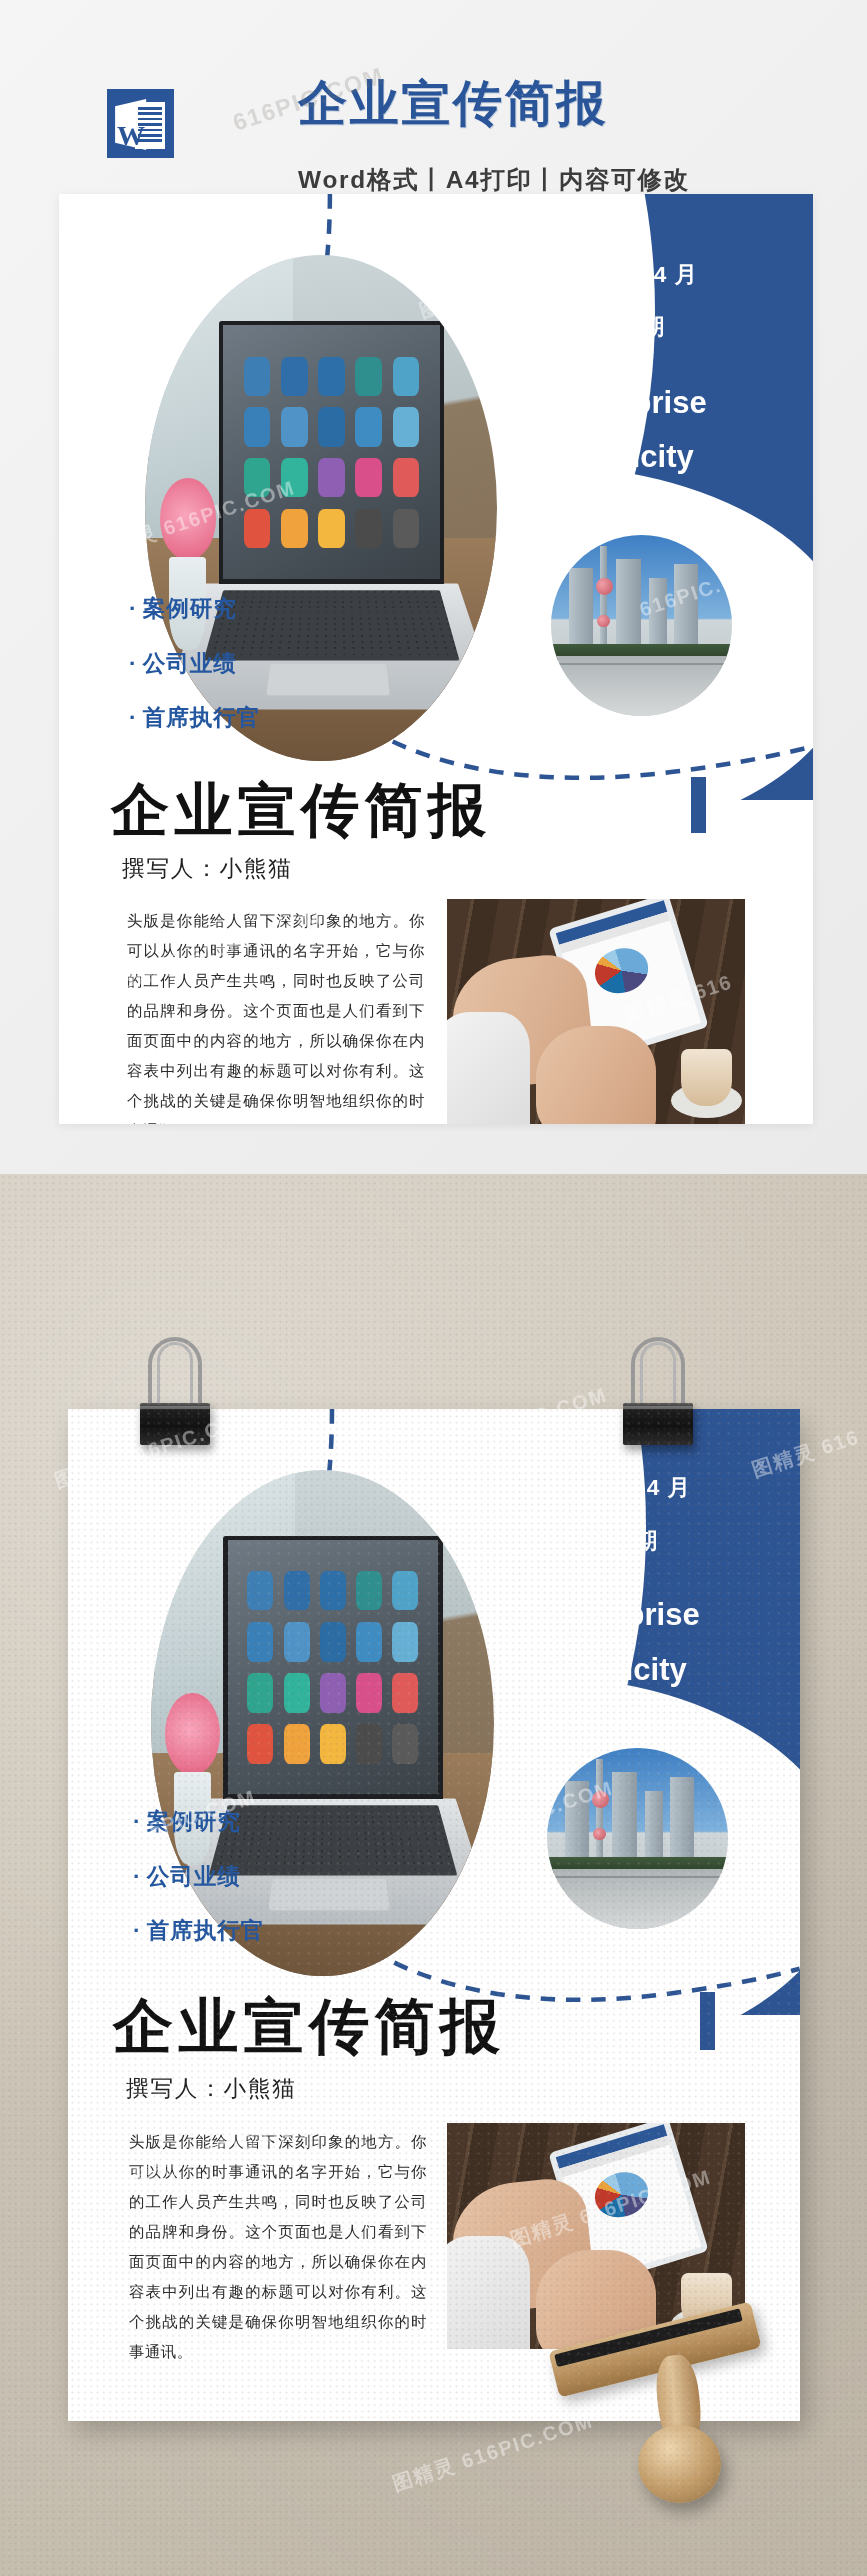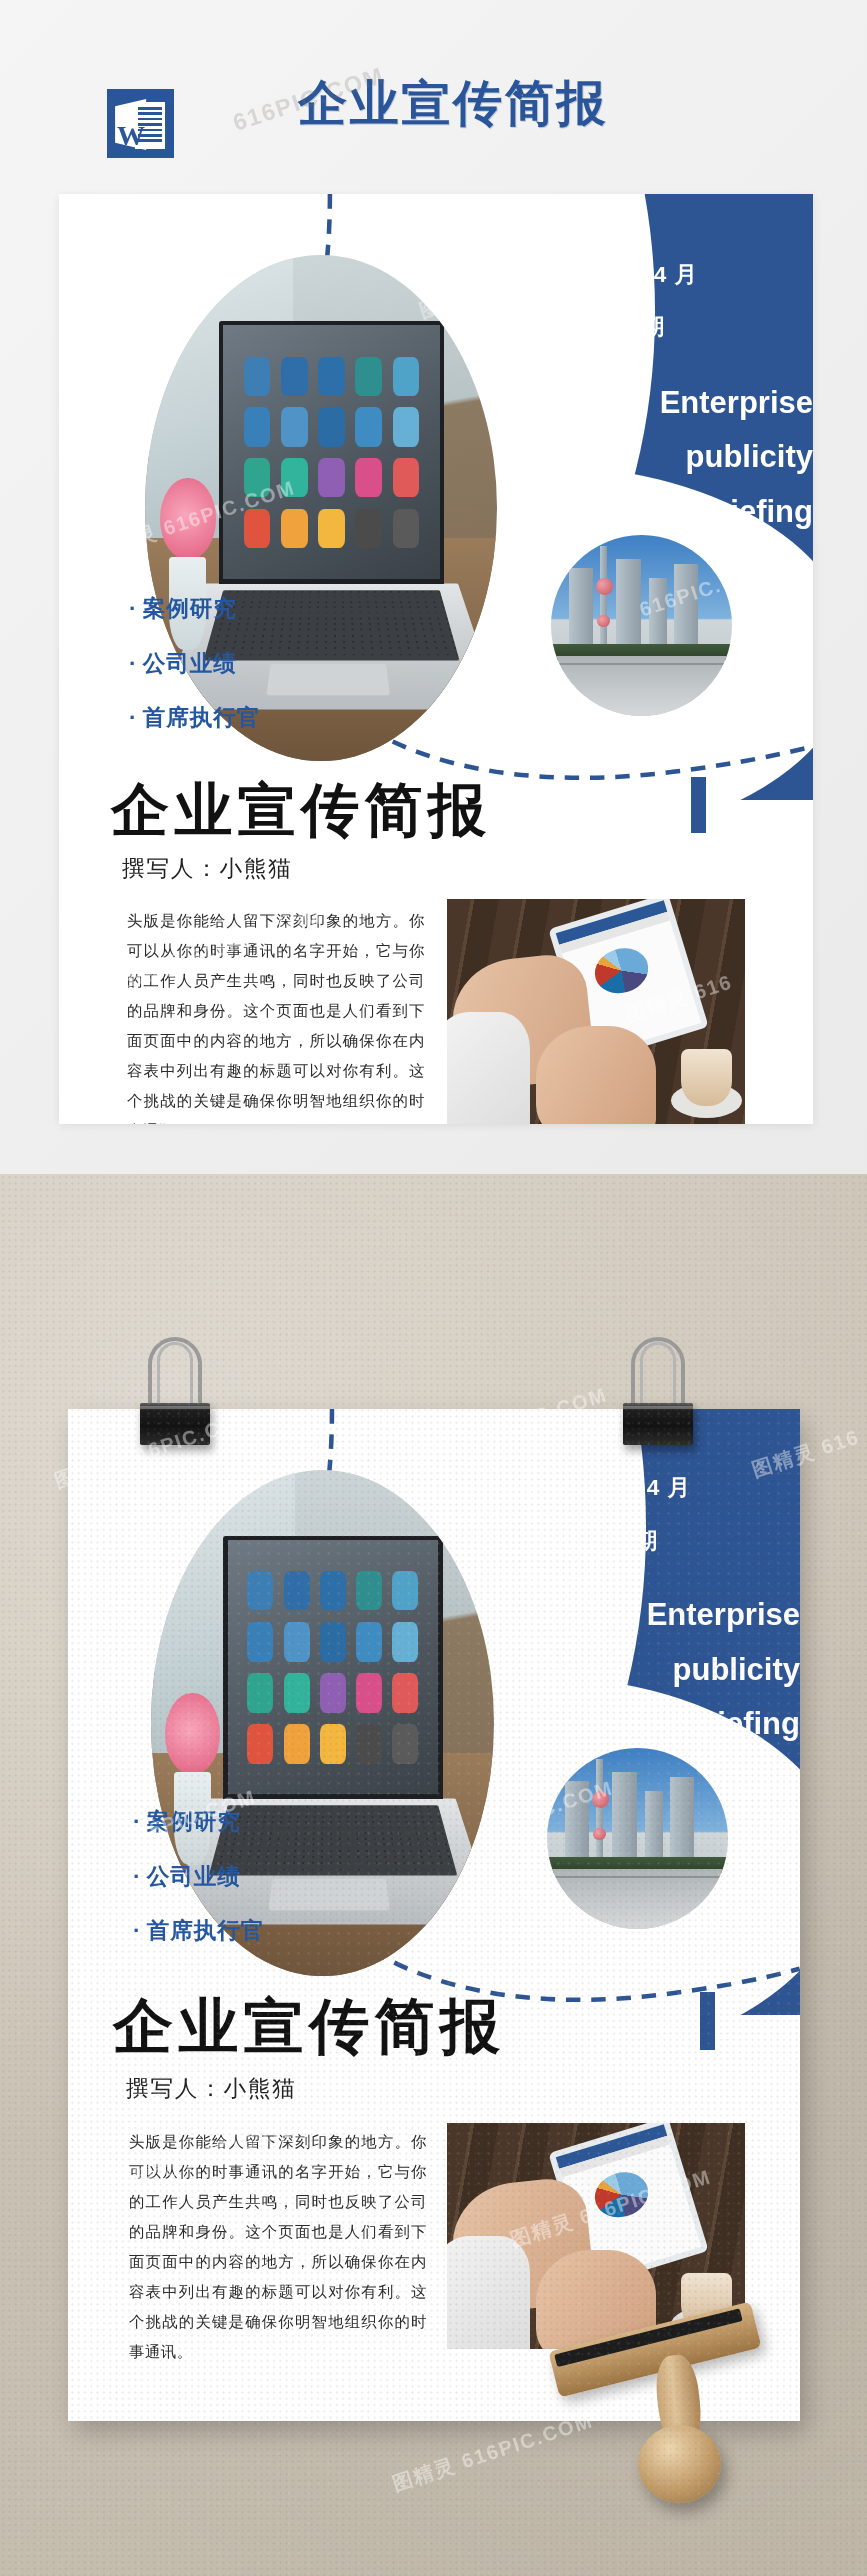--- a/index.html
+++ b/index.html
@@ -73,21 +73,21 @@
     background: #fff;
     border-radius: 50%;
   }
   .dash-curve { position: absolute; overflow: visible; }
 
   .panel-date, .panel-issue {
     position: absolute; color: #fff; font-weight: bold; text-align: center;
     letter-spacing: 0.9px; width: 100%;
   }
   .panel-en {
-    position: absolute; color: #fff; font-weight: bold; text-align: right;
+    position: absolute; color: #fff; font-weight: bold; text-align: center;
     width: 100%; line-height: 1.55;
   }
 
   .photo-circle {
     position: absolute; border-radius: 50%; overflow: hidden;
   }
 
   
   .ph-laptop { background: linear-gradient(170deg,#cfd8db 0%,#b9c4c6 35%,#8d7a63 36%,#7c674f 100%); }
   .ph-laptop .window {
@@ -324,20 +324,21 @@
           <i></i>
           <i></i>
           <i></i>
           <i></i>
           <i></i>
           <i></i>
       </div>
       <div class="wletter">W</div>
     </div>
     <div class="hdr-title">企业宣传简报</div>
+    <div class="hdr-sub">Word格式丨A4打印丨内容可修改</div>
   </div>
 
   <div class="poster" style="left:59px; top:194px; width:754px; height:930px; box-shadow:0 1.8px 9px rgba(0,0,0,.08);">
     <div class="poster-inner">
 
       <div class="blue-panel" style="left:388px; top:0; width:366px; height:560px;"></div>
       <div class="blue-panel-curve" style="left:90px; top:-298px; width:506px; height:831px;"></div>
       <div class="blue-panel" style="left:388px; top:434px; width:366px; height:172px; border-radius:0 0 0 0;"></div>
       <div class="blue-panel-curve" style="left:163px; top:271px; width:632px; height:379px; border-radius:50%;"></div>
 

